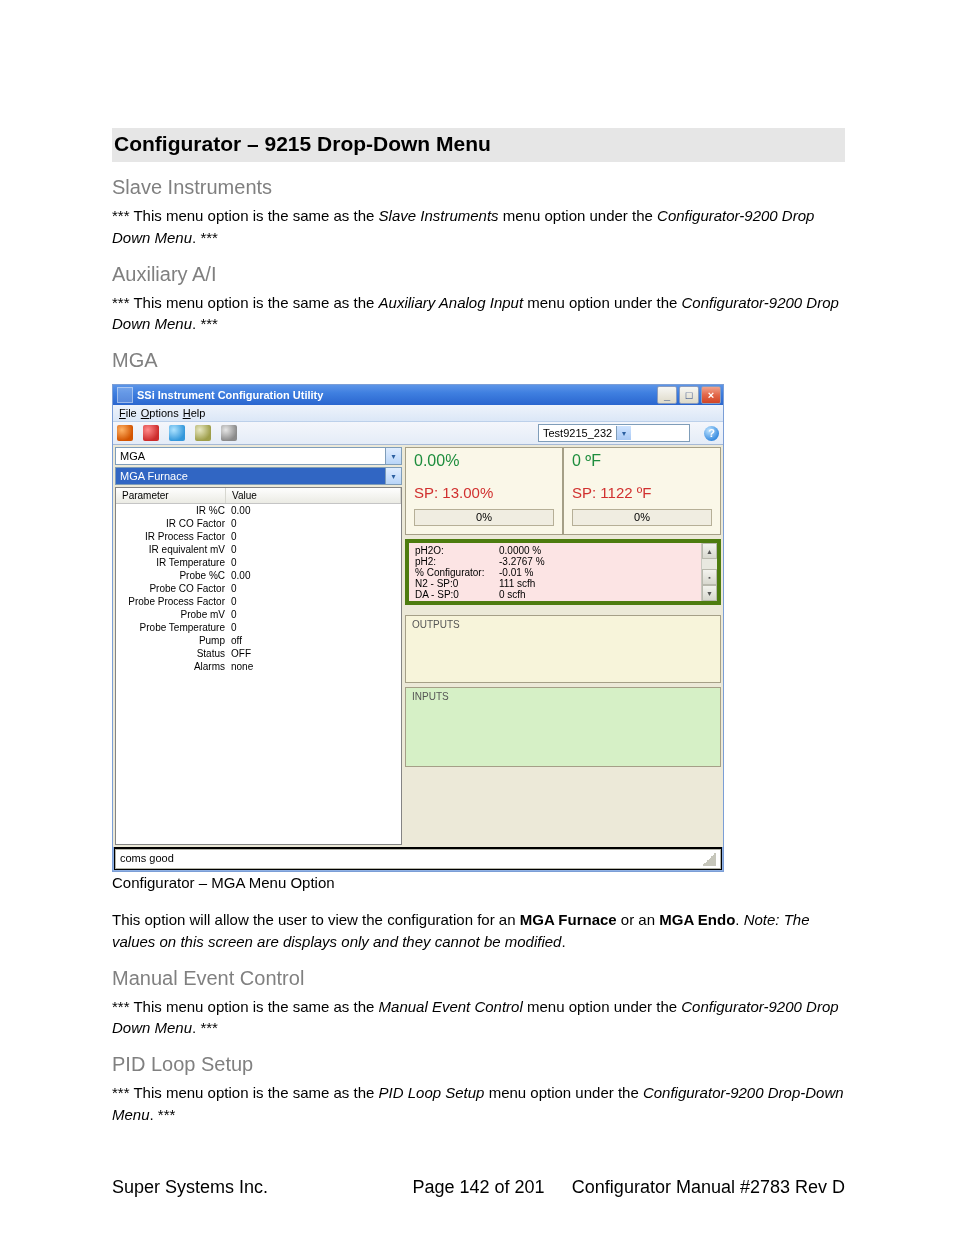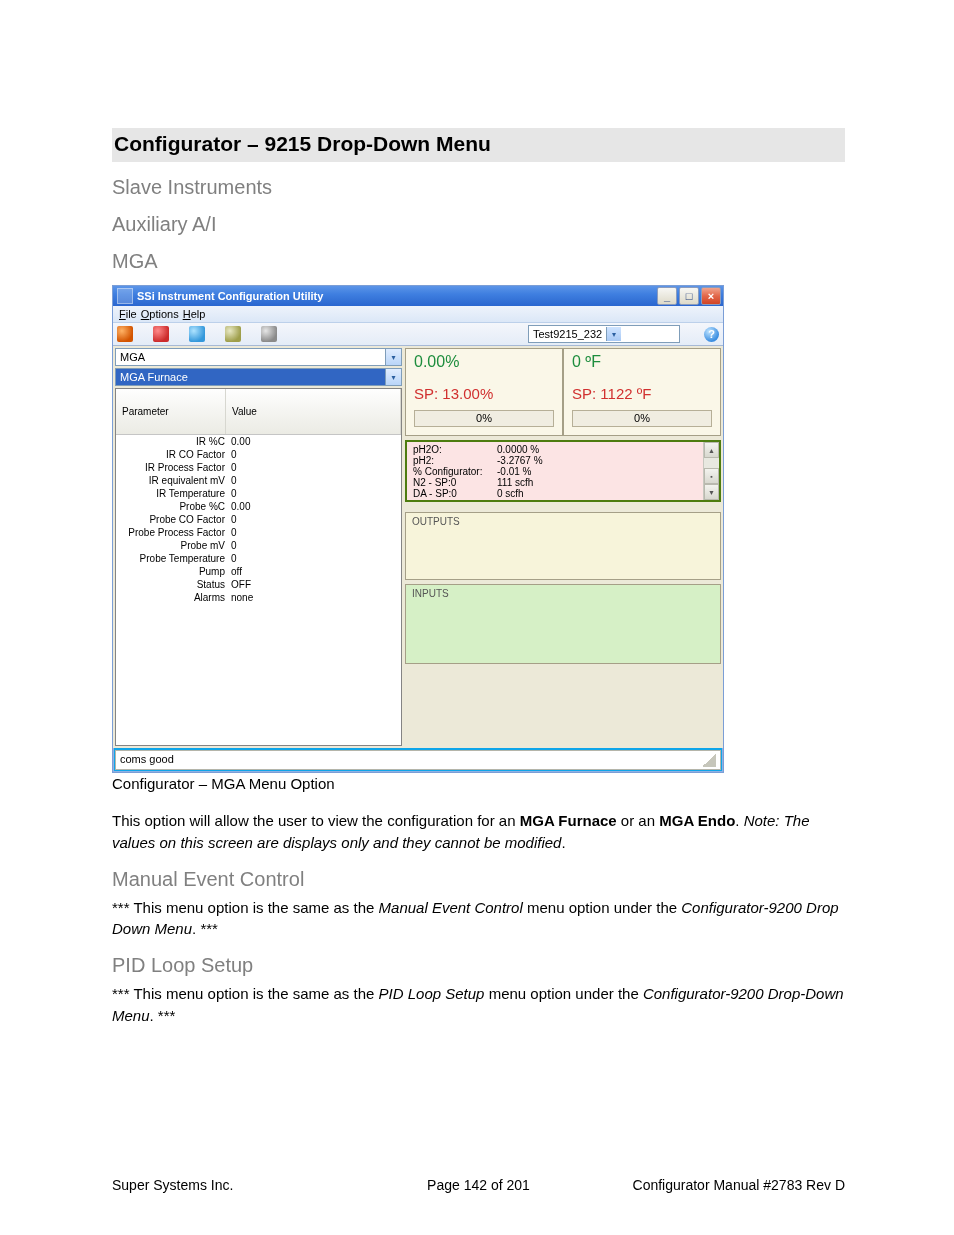--- a/index.html
+++ b/index.html
@@ -43,35 +43,35 @@
   .caption {
     font-size: 15px;
     font-family: Tahoma, Arial, sans-serif;
     margin: 2px 0 18px 0;
   }
   .footer {
     position: absolute;
     left: 112px;
     top: 1177px;
     width: 733px;
-    font-size: 14px;
+    font-size: 18px;
     font-family: Tahoma, Arial, sans-serif;
   }
   .footer .mid { position:absolute; left:50%; transform:translateX(-50%);}
   .footer .right { position:absolute; right:0; }
 
   
   .win {
     width: 610px;
     font-size: 10px;
     font-family: Tahoma, Arial, sans-serif;
     margin-top: 12px;
     margin-bottom: 2px;
     border: 1px solid #7b9ed6;
-    background: #0ea5e9;
+    background: #000000;
     box-shadow: 0 0 0 1px #90b1e4 inset;
   }
   .titlebar {
     height: 20px;
     background: linear-gradient(#5c95e8, #3f7fe0 40%, #2a66cf);
     color: #fff;
     display: flex;
     align-items: center;
     padding: 0 2px 0 4px;
     font-weight: bold;
@@ -96,21 +96,21 @@
     padding: 2px 6px;
     display:flex; gap:4px;
     font-size: 11px;
     border-bottom:1px solid #bcd0ea;
   }
   .menubar span u { text-decoration: underline; }
   .toolbar {
     background: linear-gradient(#f4f6fb,#e4ecf7);
     height: 22px;
     display:flex;align-items:center;
-    padding: 0 4px; gap:20px;
+    padding: 0 4px; gap:10px;
     border-bottom:1px solid #a6b9d6;
   }
   .tbicon {
     width:16px;height:16px;border-radius:2px;display:inline-block;
   }
   .tbicon.plug{background:radial-gradient(circle at 30% 30%,#ffb366,#d35400 70%);}
   .tbicon.stop{background:radial-gradient(circle at 30% 30%,#ff8a8a,#cc2b2b 70%);}
   .tbicon.db{background:radial-gradient(circle at 30% 30%,#aee3ff,#3498db 70%);}
   .tbicon.gear{background:radial-gradient(circle at 30% 30%,#e8e8c4,#9e9e4a 70%);}
   .tbicon.note{background:radial-gradient(circle at 30% 30%,#e6e6e6,#8a8a8a 70%);}
@@ -130,39 +130,39 @@
   .dd {
     background:#fff;border:1px solid #7f9db9;display:flex;align-items:stretch;height:16px;margin-bottom:2px;
   }
   .dd.sel .txt{background:#3166c3;color:#fff;}
   .dd .txt{flex:1;padding:1px 4px;font-size:11px;display:flex;align-items:center;}
   .dd .arr{width:15px;background:linear-gradient(#e0edff,#b9d5f8);border-left:1px solid #7f9db9;display:flex;align-items:center;justify-content:center;color:#2b5fa0;font-size:8px;}
   .grid {
     background:#fff;border:1px solid #848484;height:356px;overflow:hidden;
   }
   .gridhead{display:flex;background:linear-gradient(#fefefe,#ebebe4);border-bottom:1px solid #c5c5c5;font-size:10px;}
-  .gridhead .gc{padding:17px 6px;border-right:1px solid #d7d7d0;}
+  .gridhead .gc{padding:2px 6px;border-right:1px solid #d7d7d0;}
   .gc.p{width:97px;}
   .gc.v{flex:1;}
   .gridbody{font-size:10px;}
   .gr{display:flex;height:13px;line-height:13px;}
   .gr .p{width:103px;padding-left:6px;text-align:right;}
   .gr .v{flex:1;padding-left:6px;}
 
   .rtop{display:flex;gap:0;margin-bottom:4px;}
   .bigbox{
     flex:1;background:#faf7e8;border:1px solid #a59f87;padding:4px 8px 8px 8px;
   }
   .bigbox .val{color:#1d8d3d;font-size:16px;font-family:Tahoma,Arial;}
   .bigbox .sp{color:#d1302f;font-size:15px;margin-top:14px;}
   .pct {
     background:#f0ede1;border:1px solid #b6af97;text-align:center;font-size:11px;height:15px;line-height:15px;margin-top:8px;
   }
   .pinkbox{
-    background:#fce4e4;border:2px solid #4d7c0f;
+    background:#fce4e4;border:4px solid #4d7c0f;
     display:flex;align-items:flex-start;font-size:10px;padding:2px 0 2px 6px;height:54px;margin-top:3px;
     position:relative;
   }
   .kvcol{display:inline-block;}
   .kvrow{height:11px;line-height:11px;}
   .kvk{display:inline-block;width:84px;}
   .scroll{position:absolute;right:0;top:0;bottom:0;width:15px;background:#e8e8e0;border-left:1px solid #c8c8c0;display:flex;flex-direction:column;}
   .sbtn{height:14px;background:linear-gradient(#f3f3ee,#d8d8cf);border:1px solid #b9b9ae;margin:0;display:flex;align-items:center;justify-content:center;font-size:7px;color:#555;}
   .strack{flex:1;}
   .panel{
@@ -179,22 +179,28 @@
   .panelgap{height:6px;}
 </style>
 </head>
 <body>
 
 <div class="page">
 
   <div class="h1bar">Configurator – 9215 Drop-Down Menu</div>
 
   <div class="h2">Slave Instruments</div>
+  <p class="body">
+    <span>*** This menu option is the same as the </span><span class="ital">Slave Instruments</span><span> menu option under the </span><span class="ital">Configurator-9200 Drop Down Menu</span><span>. ***</span>
+  </p>
 
   <div class="h2">Auxiliary A/I</div>
+  <p class="body">
+    <span>*** This menu option is the same as the </span><span class="ital">Auxiliary Analog Input</span><span> menu option under the </span><span class="ital">Configurator-9200 Drop Down Menu</span><span>. ***</span>
+  </p>
 
   <div class="h2">MGA</div>
 
   <div class="win">
     <div class="titlebar">
       <span class="ticon"></span>
       <span>SSi Instrument Configuration Utility</span>
       <span class="spacer"></span>
       <span class="winbtn">_</span>
       <span class="winbtn">□</span>

